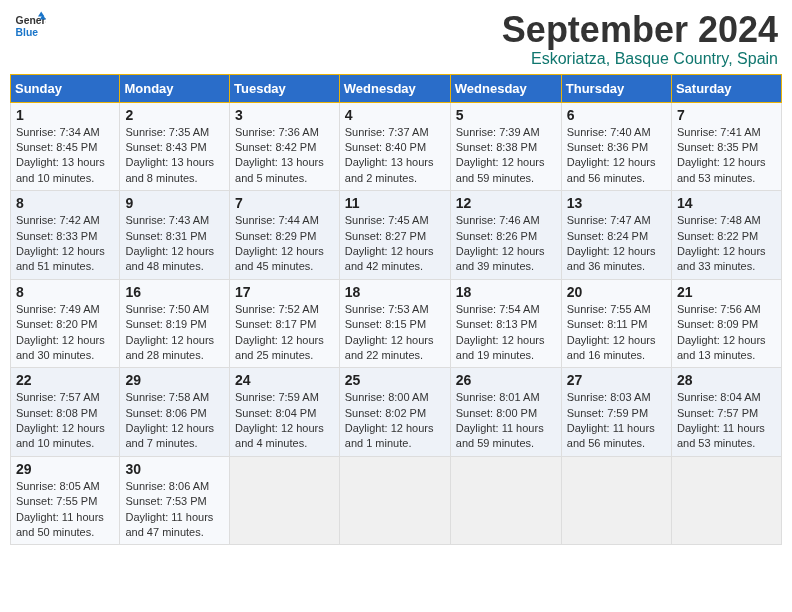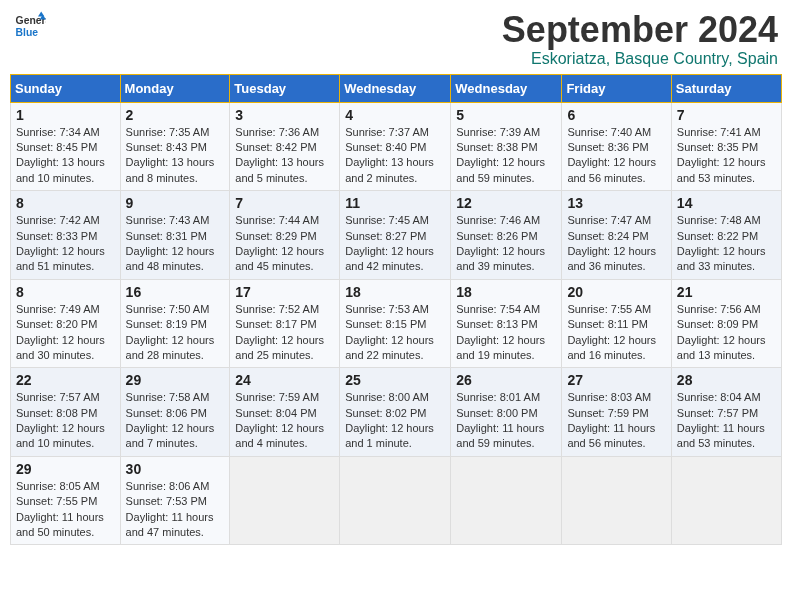--- a/index.html
+++ b/index.html
@@ -102,21 +102,21 @@
 </div>
 
 <table>
   <thead>
     <tr id="header-row">
     <th>Sunday</th>
         <th>Monday</th>
         <th>Tuesday</th>
         <th>Wednesday</th>
         <th>Wednesday</th>
-        <th>Friday</th>
+        <th>Thursday</th>
         <th>Saturday</th>
       </tr>
   </thead>
   <tbody id="calendar-body">
   <tr>
         <td>
           <span class="day-num">1</span>
 <div class="day-info">
   Sunrise: 7:34 AM<br>
   Sunset: 8:45 PM<br>

